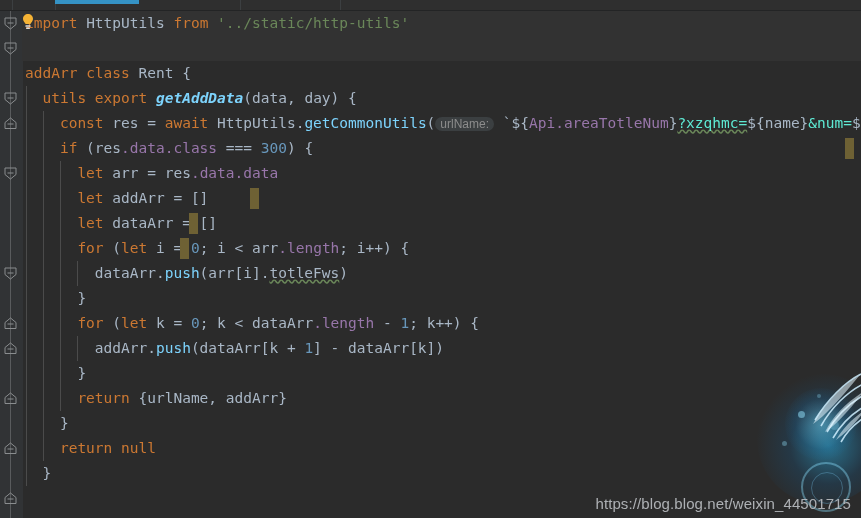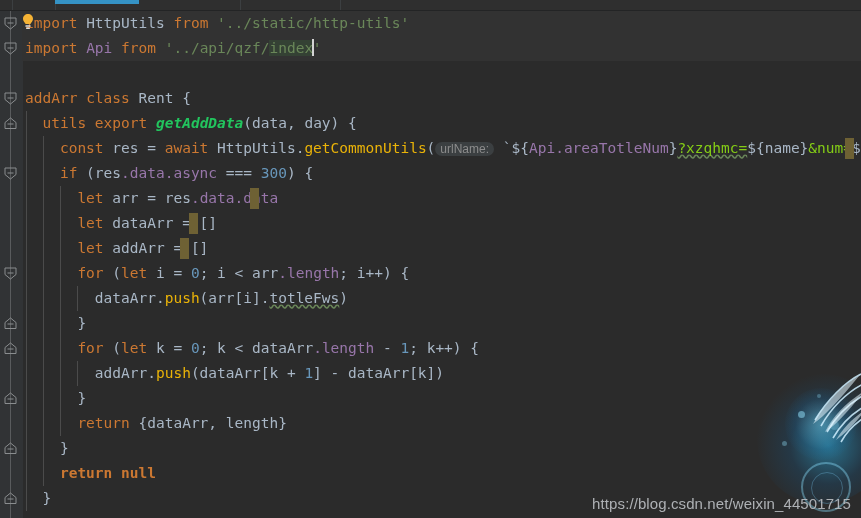--- a/index.html
+++ b/index.html
@@ -31,27 +31,27 @@
       font-size:14.5px;letter-spacing:0px;}
 
   
   .iguide{position:absolute;top:0;width:1px;height:25px;background:#4b4b4b;}
 
   
   .kw{color:#cc7832;}          
   .cls{color:#a9b7c6;}
   .str{color:#6a8759;}
   .num{color:#6897bb;}
-  .fn{color:#eab308;}
-  .fnd{color:#22c55e;font-style:italic;font-weight:bold;}
+  .fn{color:#7dd3fc;}
+  .fnd{color:#7dd3fc;font-style:italic;font-weight:bold;}
   .prop{color:#9876aa;}
   .punc{color:#a9b7c6;}
   .tpl{color:#a9b7c6;}
   .tplv{color:#9876aa;}
-  .urlg{color:#84cc16;}
+  .urlg{color:#5eead4;}
 
   .typo{text-decoration:underline wavy #6a8759;text-decoration-skip-ink:none;}
 
   
   .hint{background:#3b3f41;color:#8c8c8c;border-radius:7px;padding:0 5px;
         font-family:"Liberation Sans",sans-serif;font-size:12px;}
 
   
   .sel{background:#344134;}
   .caret{display:inline-block;width:1.5px;height:17px;background:#d4d4d4;
@@ -160,38 +160,37 @@
         </svg>
       </div>
     </div>
 </div>
 
 <div class="editor">
   <div class="linebg" style="top:0px;"></div>
   <div class="linebg" style="top:25px;"></div>
   <div class="code" id="code-lines">
       <div class="ln"><span style="padding-left: 3px;"><span class="kw">import</span><span class="punc"> </span><span class="cls">HttpUtils</span><span class="punc"> </span><span class="kw">from</span><span class="punc"> </span><span class="str">'../static/http-utils'</span></span></div>
-      <div class="ln"><span style="padding-left: 3px;"><span class="kw">import</span><span class="punc"> </span><span class="prop">Api</span><span class="punc"> </span><span class="kw">from</span><span class="punc"> </span><span class="str">'../api/qzf/</span><span class="str sel">index</span><span class="caret"></span><span class="str">'</span></span></div>
       <div class="ln"><span style="padding-left: 3px;"></span></div>
       <div class="ln"><span style="padding-left: 3px;"><span class="kw">addArr</span><span class="punc"> </span><span class="kw">class</span><span class="punc"> </span><span class="cls">Rent</span><span class="punc"> {</span></span></div>
       <div class="ln"><div class="iguide" style="left: 4px;"></div><span style="padding-left: 3px;"><span class="punc">  </span><span class="kw">utils</span><span class="punc"> </span><span class="kw">export</span><span class="punc"> </span><span class="fnd">getAddData</span><span class="punc">(data, day) {</span></span></div>
       <div class="ln"><div class="iguide" style="left: 4px;"></div><div class="iguide" style="left: 20.84px;"></div><span style="padding-left: 3px;"><span class="punc">    </span><span class="kw">const</span><span class="punc"> res = </span><span class="kw">await</span><span class="punc"> </span><span class="cls">HttpUtils</span><span class="punc">.</span><span class="fn">getCommonUtils</span><span class="punc">(</span><span class="hint">urlName:</span><span class="tpl"> `</span><span class="tpl">${</span><span class="tplv">Api.areaTotleNum</span><span class="tpl">}</span><span class="urlg typo">?xzqhmc=</span><span class="tpl">${name}</span><span class="urlg">&amp;num=</span><span class="tpl">${day}</span></span></div>
-      <div class="ln"><div class="iguide" style="left: 4px;"></div><div class="iguide" style="left: 20.84px;"></div><span style="padding-left: 3px;"><span class="punc">    </span><span class="kw">if</span><span class="punc"> (res</span><span class="prop">.data</span><span class="prop">.async</span><span class="punc"> === </span><span class="num">300</span><span class="punc">) {</span></span></div>
+      <div class="ln"><div class="iguide" style="left: 4px;"></div><div class="iguide" style="left: 20.84px;"></div><span style="padding-left: 3px;"><span class="punc">    </span><span class="kw">if</span><span class="punc"> (res</span><span class="prop">.data</span><span class="prop">.class</span><span class="punc"> === </span><span class="num">300</span><span class="punc">) {</span></span></div>
       <div class="ln"><div class="iguide" style="left: 4px;"></div><div class="iguide" style="left: 20.84px;"></div><div class="iguide" style="left: 37.68px;"></div><span style="padding-left: 3px;"><span class="punc">      </span><span class="kw">let</span><span class="punc"> arr = res</span><span class="prop">.data</span><span class="prop">.data</span></span></div>
+      <div class="ln"><div class="iguide" style="left: 4px;"></div><div class="iguide" style="left: 20.84px;"></div><div class="iguide" style="left: 37.68px;"></div><span style="padding-left: 3px;"><span class="punc">      </span><span class="kw">let</span><span class="punc"> addArr = []</span></span></div>
       <div class="ln"><div class="iguide" style="left: 4px;"></div><div class="iguide" style="left: 20.84px;"></div><div class="iguide" style="left: 37.68px;"></div><span style="padding-left: 3px;"><span class="punc">      </span><span class="kw">let</span><span class="punc"> dataArr = []</span></span></div>
-      <div class="ln"><div class="iguide" style="left: 4px;"></div><div class="iguide" style="left: 20.84px;"></div><div class="iguide" style="left: 37.68px;"></div><span style="padding-left: 3px;"><span class="punc">      </span><span class="kw">let</span><span class="punc"> addArr = []</span></span></div>
       <div class="ln"><div class="iguide" style="left: 4px;"></div><div class="iguide" style="left: 20.84px;"></div><div class="iguide" style="left: 37.68px;"></div><span style="padding-left: 3px;"><span class="punc">      </span><span class="kw">for</span><span class="punc"> (</span><span class="kw">let</span><span class="punc"> i = </span><span class="num">0</span><span class="punc">; i &lt; arr</span><span class="prop">.length</span><span class="punc">; i++) {</span></span></div>
       <div class="ln"><div class="iguide" style="left: 4px;"></div><div class="iguide" style="left: 20.84px;"></div><div class="iguide" style="left: 37.68px;"></div><div class="iguide" style="left: 54.52px;"></div><span style="padding-left: 3px;"><span class="punc">        dataArr.</span><span class="fn">push</span><span class="punc">(arr[i].</span><span class="punc typo">totleFws</span><span class="punc">)</span></span></div>
       <div class="ln"><div class="iguide" style="left: 4px;"></div><div class="iguide" style="left: 20.84px;"></div><div class="iguide" style="left: 37.68px;"></div><span style="padding-left: 3px;"><span class="punc">      }</span></span></div>
       <div class="ln"><div class="iguide" style="left: 4px;"></div><div class="iguide" style="left: 20.84px;"></div><div class="iguide" style="left: 37.68px;"></div><span style="padding-left: 3px;"><span class="punc">      </span><span class="kw">for</span><span class="punc"> (</span><span class="kw">let</span><span class="punc"> k = </span><span class="num">0</span><span class="punc">; k &lt; dataArr</span><span class="prop">.length</span><span class="punc"> - </span><span class="num">1</span><span class="punc">; k++) {</span></span></div>
       <div class="ln"><div class="iguide" style="left: 4px;"></div><div class="iguide" style="left: 20.84px;"></div><div class="iguide" style="left: 37.68px;"></div><div class="iguide" style="left: 54.52px;"></div><span style="padding-left: 3px;"><span class="punc">        addArr.</span><span class="fn">push</span><span class="punc">(dataArr[k + </span><span class="num">1</span><span class="punc">] - dataArr[k])</span></span></div>
       <div class="ln"><div class="iguide" style="left: 4px;"></div><div class="iguide" style="left: 20.84px;"></div><div class="iguide" style="left: 37.68px;"></div><span style="padding-left: 3px;"><span class="punc">      }</span></span></div>
-      <div class="ln"><div class="iguide" style="left: 4px;"></div><div class="iguide" style="left: 20.84px;"></div><div class="iguide" style="left: 37.68px;"></div><span style="padding-left: 3px;"><span class="punc">      </span><span class="kw">return</span><span class="punc"> {dataArr, length}</span></span></div>
+      <div class="ln"><div class="iguide" style="left: 4px;"></div><div class="iguide" style="left: 20.84px;"></div><div class="iguide" style="left: 37.68px;"></div><span style="padding-left: 3px;"><span class="punc">      </span><span class="kw">return</span><span class="punc"> {urlName, addArr}</span></span></div>
       <div class="ln"><div class="iguide" style="left: 4px;"></div><div class="iguide" style="left: 20.84px;"></div><span style="padding-left: 3px;"><span class="punc">    }</span></span></div>
-      <div class="ln"><div class="iguide" style="left: 4px;"></div><div class="iguide" style="left: 20.84px;"></div><span style="padding-left: 3px; font-weight: bold;"><span class="punc">    </span><span class="kw">return</span><span class="punc"> </span><span class="kw">null</span></span></div>
+      <div class="ln"><div class="iguide" style="left: 4px;"></div><div class="iguide" style="left: 20.84px;"></div><span style="padding-left: 3px;"><span class="punc">    </span><span class="kw">return</span><span class="punc"> </span><span class="kw">null</span></span></div>
       <div class="ln"><div class="iguide" style="left: 4px;"></div><span style="padding-left: 3px;"><span class="punc">  }</span></span></div>
     </div>
 
   <div class="mcaret" style="left:228px;top:177px;"></div>
   <div class="mcaret" style="left:167px;top:202px;"></div>
   <div class="mcaret" style="left:158px;top:227px;"></div>
   <div class="mcaret" style="left:823px;top:127px;"></div>
 </div>
 
 <div class="bulb">
@@ -220,13 +219,13 @@
       <path d="M86 47C77 53 68 61 62 72"></path>
     </g>
     <g fill="#e6f7ff" opacity=".55">
       <path d="M80 6C62 16 44 36 34 54c12-8 28-26 46-48z"></path>
       <path d="M84 22C68 32 54 46 46 62c12-8 26-24 38-40z"></path>
       <path d="M86 40C74 48 64 58 57 70c10-7 21-18 29-30z"></path>
     </g>
   </svg>
 </div>
 
-<div class="wm">https://blog.csdn.net/weixin_44501715</div>
+<div class="wm">https://blog.blog.net/weixin_44501715</div>
 
 </body></html>

